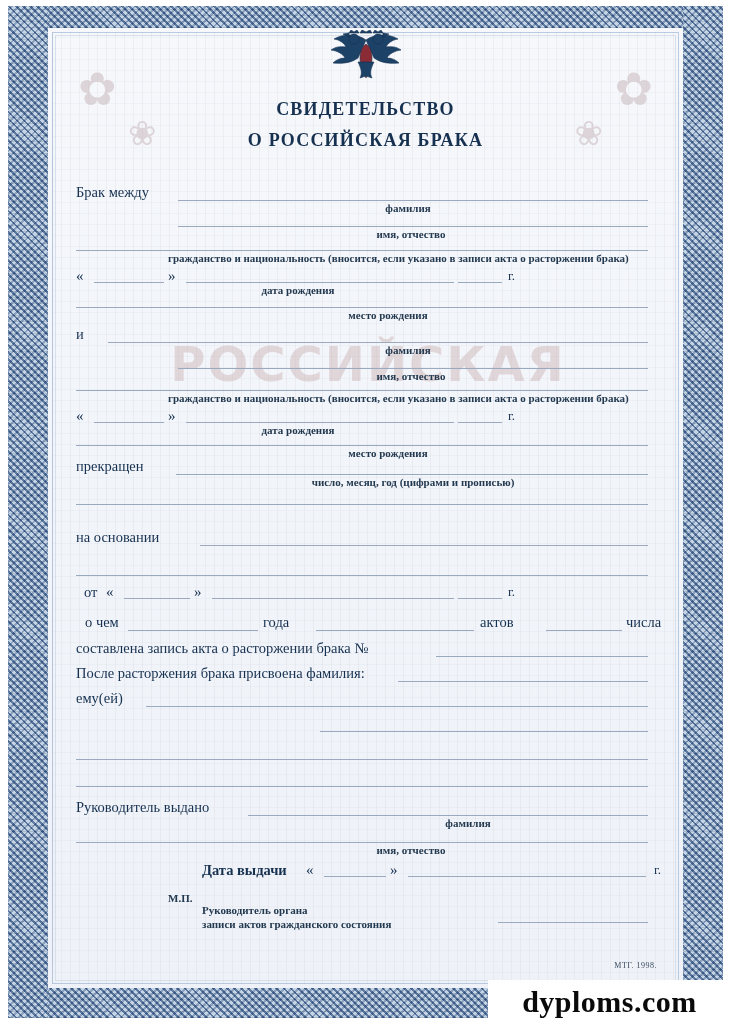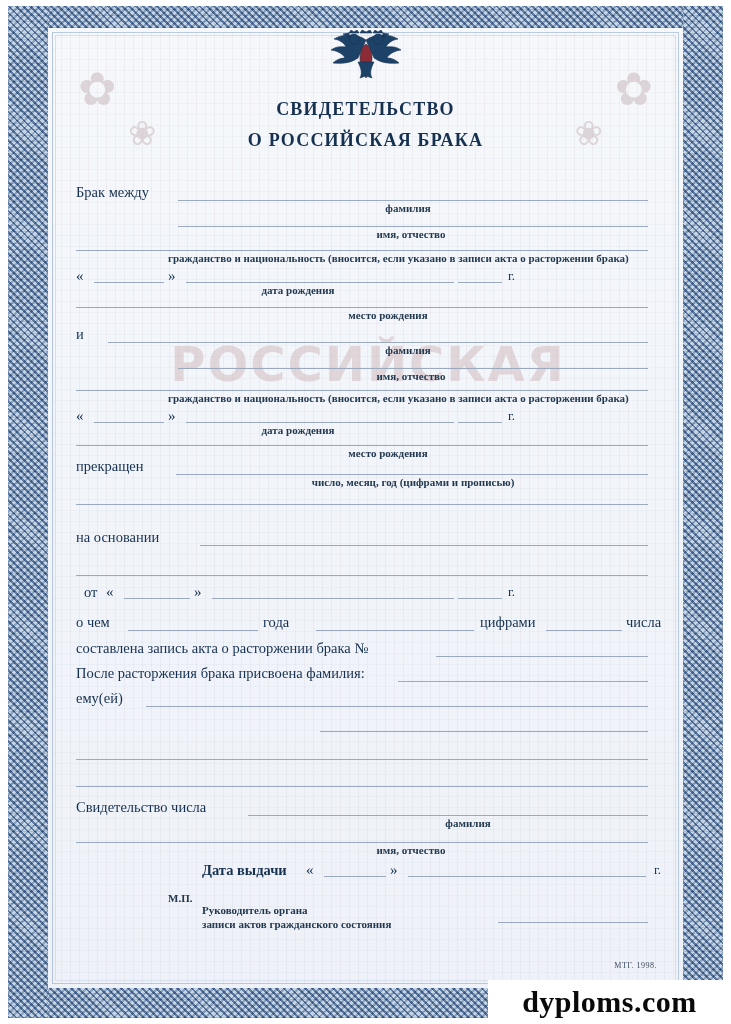--- a/index.html
+++ b/index.html
@@ -268,42 +268,42 @@
     <div class="rule" style="left:8px; top:401px; width:572px;"></div>
 
     <div class="row lbl" style="left:16px; top:410px;">от</div>
     <div class="row quote" style="left:38px; top:410px;">«</div>
     <div class="rule" style="left:56px; top:424px; width:66px;"></div>
     <div class="row quote" style="left:126px; top:410px;">»</div>
     <div class="rule" style="left:144px; top:424px; width:242px;"></div>
     <div class="rule" style="left:390px; top:424px; width:44px;"></div>
     <div class="row lbl" style="left:440px; top:410px; font-size:13px;">г.</div>
 
-    <div class="row lbl" style="left:8px; top:440px;">о чем</div>
+    <div class="row lbl" style="left:17px; top:440px;">о чем</div>
     <div class="rule" style="left:60px; top:456px; width:130px;"></div>
     <div class="row lbl" style="left:195px; top:440px;">года</div>
     <div class="rule" style="left:248px; top:456px; width:158px;"></div>
-    <div class="row lbl" style="left:412px; top:440px;">цифрами</div>
+    <div class="row lbl" style="left:412px; top:440px;">актов</div>
     <div class="rule" style="left:478px; top:456px; width:76px;"></div>
     <div class="row lbl" style="left:558px; top:440px;">числа</div>
 
     <div class="row lbl" style="left:8px; top:466px;">составлена запись акта о расторжении брака №</div>
     <div class="rule" style="left:368px; top:482px; width:212px;"></div>
 
     <div class="row lbl" style="left:8px; top:491px;">После расторжения брака присвоена фамилия:</div>
     <div class="rule" style="left:330px; top:507px; width:250px;"></div>
 
     <div class="row lbl" style="left:8px; top:516px;">ему(ей)</div>
     <div class="rule" style="left:78px; top:532px; width:502px;"></div>
 
     <div class="rule" style="left:252px; top:557px; width:328px;"></div>
     <div class="rule" style="left:8px; top:585px; width:572px;"></div>
     <div class="rule" style="left:8px; top:612px; width:572px;"></div>
 
-    <div class="row lbl" style="left:8px; top:625px;">Свидетельство числа</div>
+    <div class="row lbl" style="left:8px; top:625px;">Руководитель выдано</div>
     <div class="rule" style="left:180px; top:641px; width:400px;"></div>
     <div class="row lbl-sm" style="left:340px; top:643px; width:120px;">фамилия</div>
 
     <div class="rule" style="left:8px; top:668px; width:572px;"></div>
     <div class="row lbl-sm" style="left:268px; top:670px; width:150px;">имя, отчество</div>
 
     <div class="row lbl" style="left:134px; top:688px; font-weight:bold;">Дата выдачи</div>
     <div class="row quote" style="left:238px; top:688px;">«</div>
     <div class="rule" style="left:256px; top:702px; width:62px;"></div>
     <div class="row quote" style="left:322px; top:688px;">»</div>

